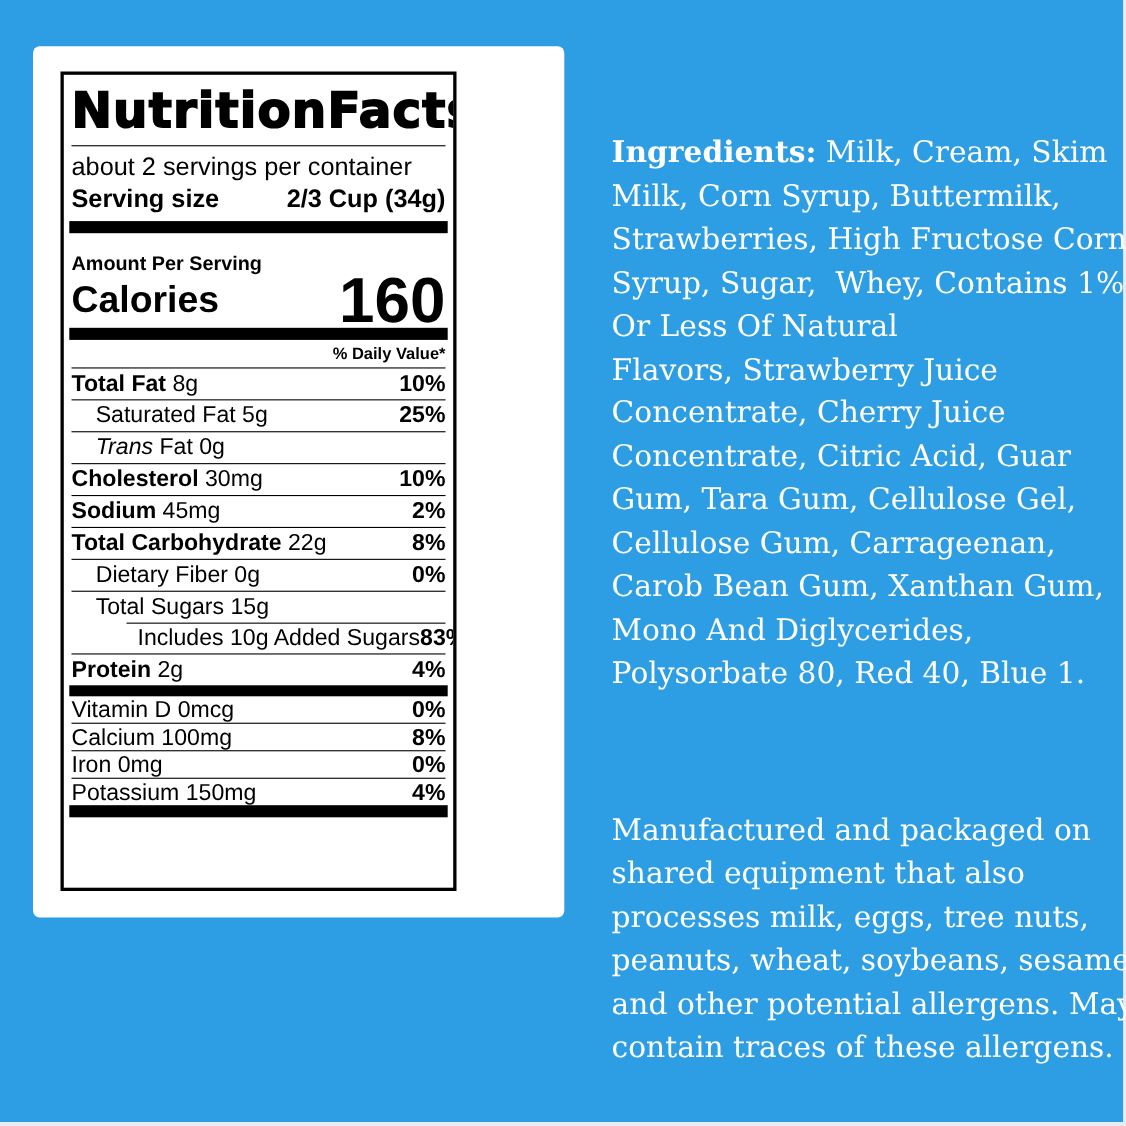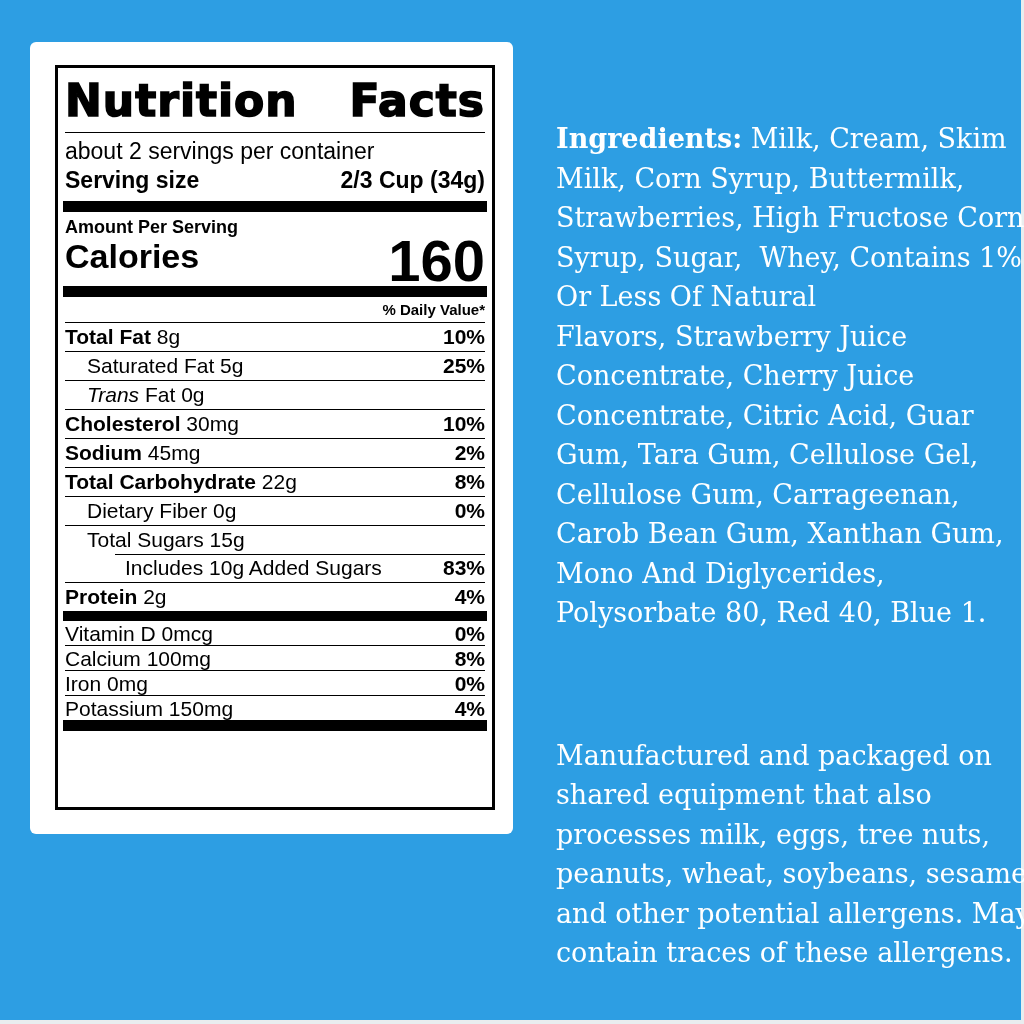--- a/index.html
+++ b/index.html
@@ -11,39 +11,39 @@
   .bg{
     position:absolute;left:0;top:0;width:1021px;height:1020px;
     background:#2d9ee3;
   }
   
   .panel{
     position:absolute;left:30px;top:42px;width:483px;height:792px;
     background:#ffffff;border-radius:6px;
   }
   .nf{
-    position:absolute;left:25px;top:23px;width:440px;height:745px;
+    position:absolute;left:25px;top:23px;width:360px;height:745px;
     border:3px solid #000;box-sizing:border-box;
     padding:0 7px;background:#fff;color:#000;overflow:hidden;
   }
   .nf-title{
     height:64px;display:flex;justify-content:space-between;align-items:center;
     border-bottom:1.5px solid #000;
     font-family:"DejaVu Sans",sans-serif;font-weight:700;font-size:44px;
     letter-spacing:1px;-webkit-text-stroke:1.6px #000;
   }
   .servings{font-size:23px;line-height:26px;padding-top:5px;}
   .serv-row{
     display:flex;justify-content:space-between;
     font-weight:700;font-size:23px;line-height:26px;padding:3px 0 8px;
   }
   .bar{height:11px;background:#000;margin:0 -2px;}
   .bar.thin10{height:10px;}
-  .aps{font-weight:700;font-size:18px;line-height:20px;margin-top:5px;}
-  .cal-row{display:flex;justify-content:space-between;align-items:flex-start;height:49px;}
+  .aps{font-weight:700;font-size:18px;line-height:20px;margin-top:17px;}
+  .cal-row{display:flex;justify-content:space-between;align-items:center;height:49px;}
   .cal-word{font-weight:700;font-size:34px;}
   .cal-num{font-weight:700;font-size:58px;line-height:48px;}
   .dvh{
     text-align:right;font-weight:700;font-size:15px;line-height:16px;
     padding:5px 0 4px;border-bottom:1px solid #000;
   }
   .row{
     display:flex;justify-content:space-between;align-items:baseline;
     font-size:21px;line-height:21px;padding:3px 0 4px;
     border-top:1px solid #000;position:relative;

